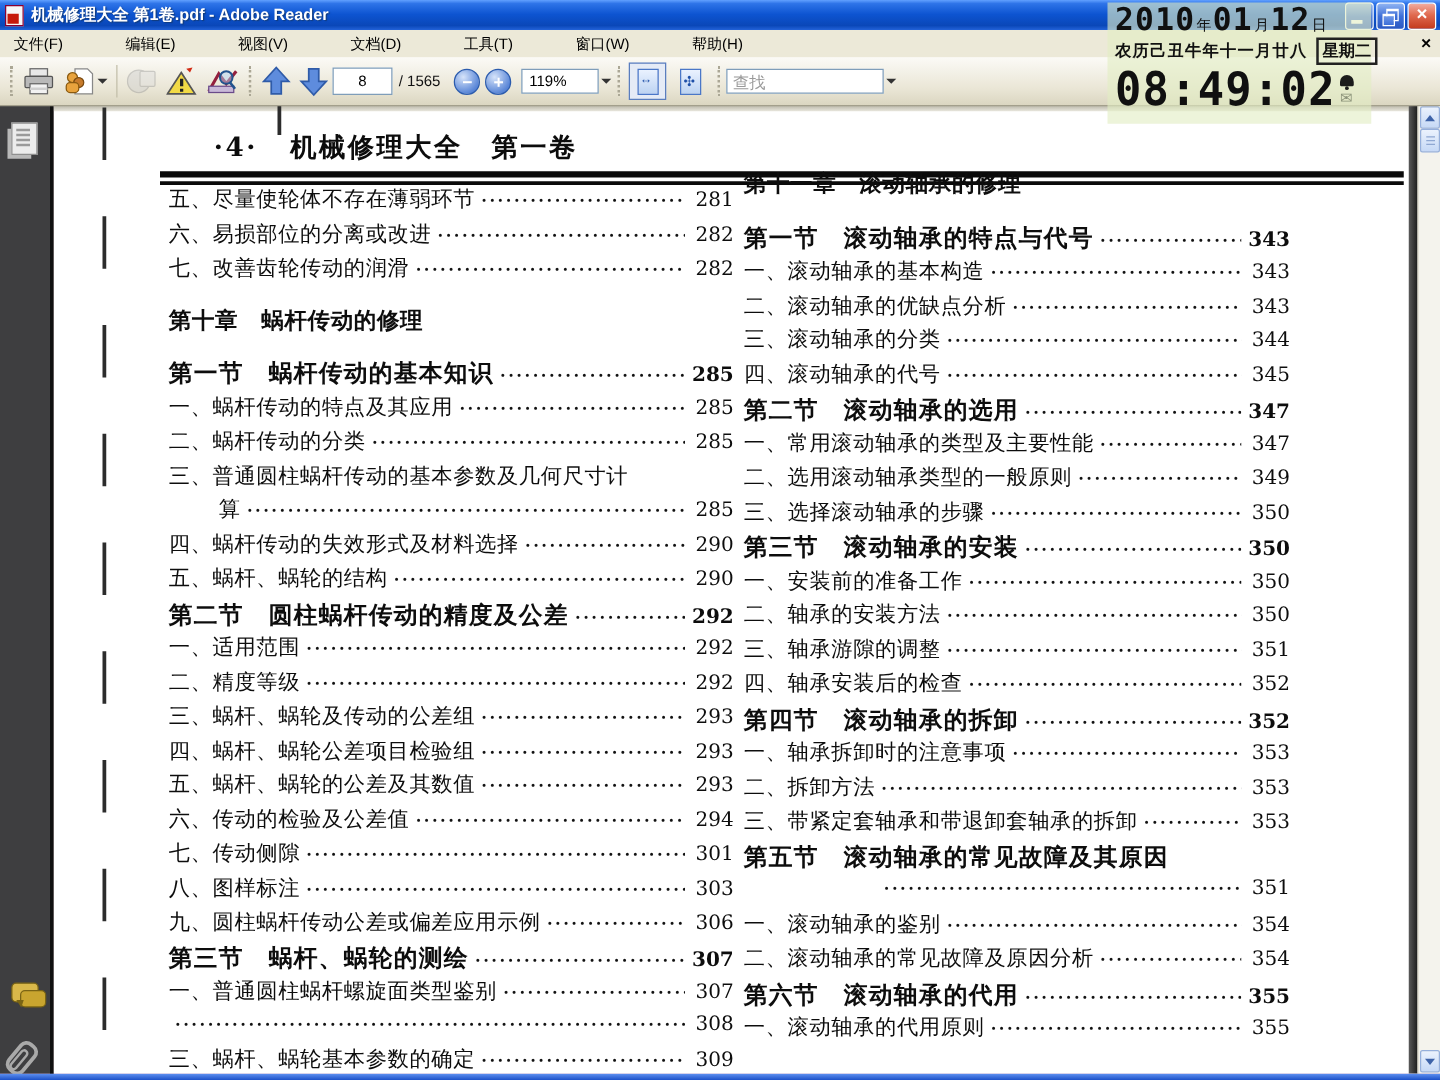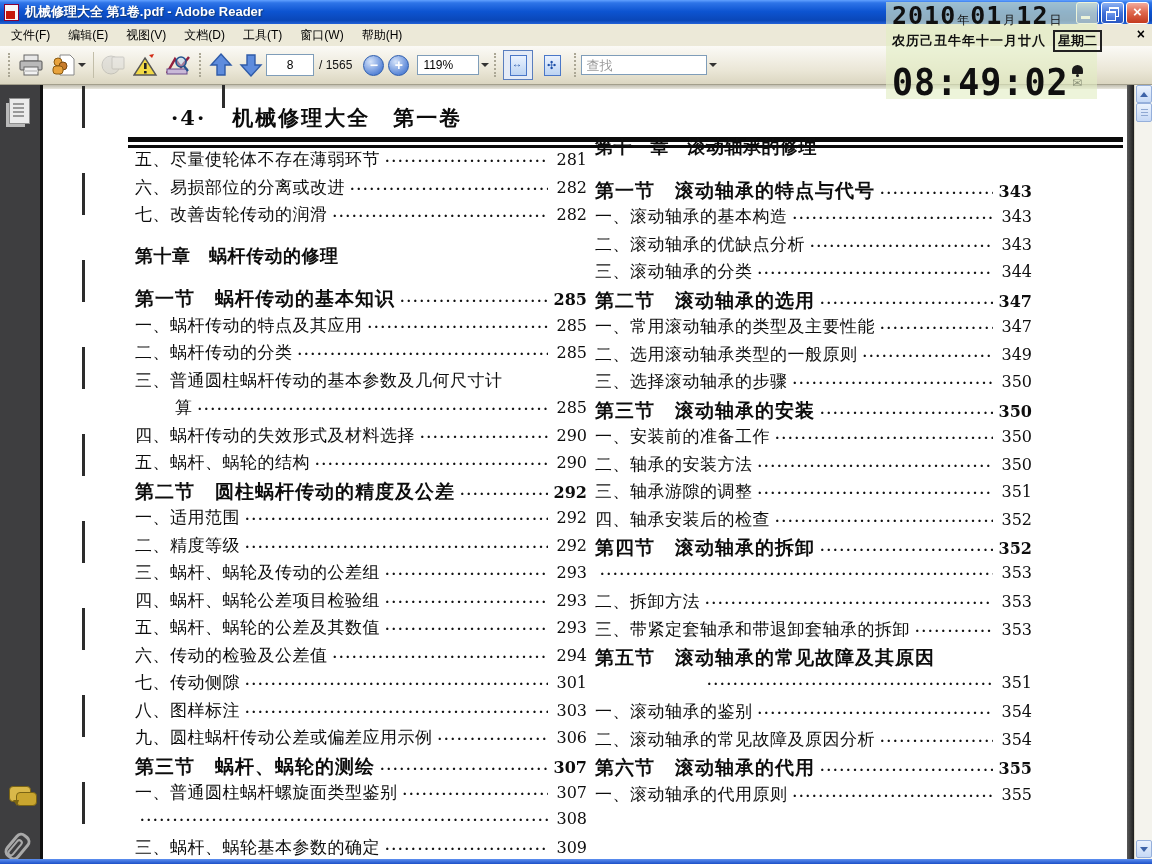--- a/index.html
+++ b/index.html
@@ -15,21 +15,21 @@
   .winbtn{width:21px;height:20px;border:1px solid #fff;border-radius:3px;position:relative;}
   .btn-min,.btn-restore{background:linear-gradient(180deg,#8FB3F2,#3E6FD8 50%,#2B58C2);}
   .btn-min::after{content:"";position:absolute;left:4px;bottom:4px;width:9px;height:3px;background:#fff;}
   .btn-restore::before{content:"";position:absolute;left:7px;top:4px;width:8px;height:7px;border:1px solid #fff;border-top-width:2px;}
   .btn-restore::after{content:"";position:absolute;left:4px;top:8px;width:8px;height:7px;border:1px solid #fff;border-top-width:2px;background:linear-gradient(180deg,#6E97E8,#3E6FD8);}
   .btn-close{background:linear-gradient(180deg,#F2AC9E,#E06A50 45%,#C33A1E);color:#fff;font-size:15px;font-weight:bold;line-height:18px;text-align:center;}
   .btn-close::after{content:"×";}
 
   
   .menubar{position:absolute;top:24px;left:0;right:0;height:22px;background:#ECE9D8;border-bottom:1px solid #fff;
-    display:flex;align-items:center;font-size:12px;color:#000;padding-left:2px;z-index:5;}
+    display:flex;align-items:center;font-size:12px;color:#000;padding-left:2px;z-index:5;gap:32px;}
   .menu-item{padding:3px 9px;}
   .menu-close{position:absolute;right:7px;top:2px;font-weight:bold;font-size:14px;color:#000;line-height:16px;}
   .menu-close::after{content:"×";}
 
   
   .toolbar{position:absolute;top:46px;left:0;right:0;height:38px;z-index:5;
     background:linear-gradient(180deg,#FBFAF6,#EAE6D6 65%,#DBD6C1);border-bottom:1px solid #A39F8C;
     display:flex;align-items:center;padding:0 3px;}
   .grip{width:0;height:24px;border-left:2px dotted #ABA795;margin:0 5px;}
   .sep{width:1px;height:26px;background:#C2BEA9;margin:0 4px;}
@@ -106,21 +106,21 @@
 
   
   .clock{position:absolute;left:886px;top:2px;width:211px;height:97px;z-index:40;
     background:rgba(226,237,196,.62);padding:1px 6px 2px;box-sizing:border-box;color:#101010;}
   .sseg{font-family:"DejaVu Sans Mono","Liberation Mono",monospace;font-weight:bold;color:#101010;}
   .clock-date{display:flex;align-items:baseline;white-space:nowrap;}
   .clock-date .sseg{font-size:25px;letter-spacing:1px;line-height:26px;}
   .unit{font-size:12px;margin:0 1px;}
   .clock-lunar{display:flex;align-items:center;font-size:13px;margin-top:1px;letter-spacing:1px;white-space:nowrap;font-weight:bold;}
   .weekday-box{border:2px solid #222;padding:0 3px;margin-left:7px;letter-spacing:0;}
-  .clock-time{display:flex;align-items:flex-start;margin-top:11px;}
+  .clock-time{display:flex;align-items:center;margin-top:1px;}
   .clock-time .sseg{font-size:35px;line-height:36px;letter-spacing:1px;transform:scaleY(1.06);transform-origin:top left;}
   .clock-icons{margin-left:3px;display:flex;flex-direction:column;align-items:center;gap:3px;padding-top:2px;}
   .bell{width:11px;height:9px;background:#1b1b1b;border-radius:6px 6px 1px 1px;position:relative;}
   .bell::after{content:"";position:absolute;left:4px;bottom:-3px;width:3px;height:3px;border-radius:50%;background:#1b1b1b;}
   .envelope{font-size:12px;line-height:12px;color:#8d947b;}
   .envelope::after{content:"✉";}
 </style>
 </head>
 <body>
 
@@ -390,20 +390,25 @@
           <div class="toc-entry item">
             <span class="toc-text">二、滚动轴承的优缺点分析</span>
             <span class="leader"></span>
             <span class="toc-page">343</span>
           </div>
           <div class="toc-entry item">
             <span class="toc-text">三、滚动轴承的分类</span>
             <span class="leader"></span>
             <span class="toc-page">344</span>
           </div>
+          <div class="toc-entry item">
+            <span class="toc-text">四、滚动轴承的代号</span>
+            <span class="leader"></span>
+            <span class="toc-page">345</span>
+          </div>
           <div class="toc-entry section">
             <span class="toc-text">第二节　滚动轴承的选用</span>
             <span class="leader"></span>
             <span class="toc-page">347</span>
           </div>
           <div class="toc-entry item">
             <span class="toc-text">一、常用滚动轴承的类型及主要性能</span>
             <span class="leader"></span>
             <span class="toc-page">347</span>
           </div>
@@ -441,20 +446,21 @@
             <span class="toc-text">四、轴承安装后的检查</span>
             <span class="leader"></span>
             <span class="toc-page">352</span>
           </div>
           <div class="toc-entry section">
             <span class="toc-text">第四节　滚动轴承的拆卸</span>
             <span class="leader"></span>
             <span class="toc-page">352</span>
           </div>
           <div class="toc-entry item">
+            <span class="toc-text">一、轴承拆卸时的注意事项</span>
             <span class="leader"></span>
             <span class="toc-page">353</span>
           </div>
           <div class="toc-entry item">
             <span class="toc-text">二、拆卸方法</span>
             <span class="leader"></span>
             <span class="toc-page">353</span>
           </div>
           <div class="toc-entry item">
             <span class="toc-text">三、带紧定套轴承和带退卸套轴承的拆卸</span>

